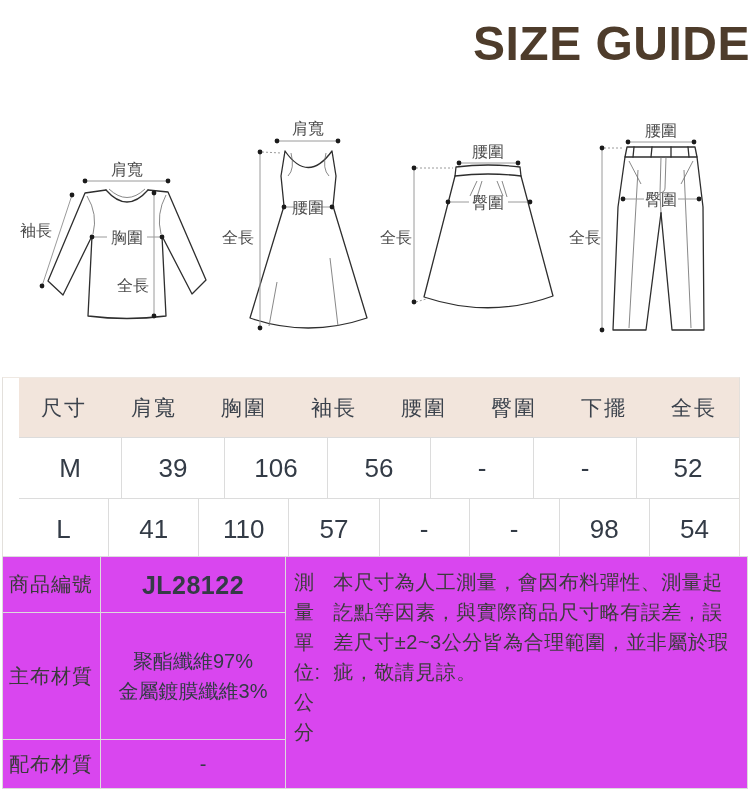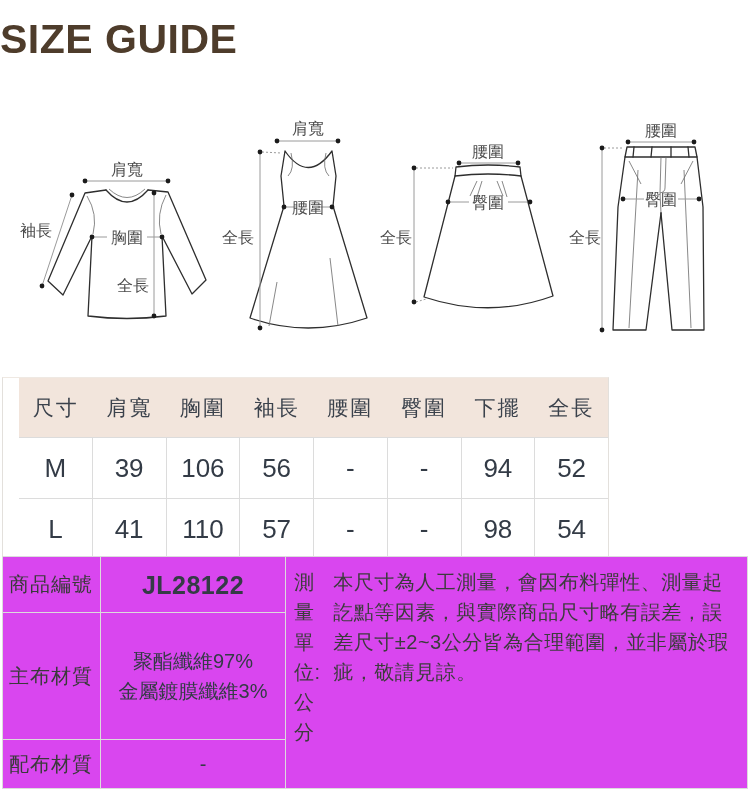--- a/index.html
+++ b/index.html
@@ -1,34 +1,34 @@
 <!DOCTYPE html>
 <html><head>
 <meta charset="utf-8">
 <style>
   html,body{margin:0;padding:0;background:#fff;}
   #screen{position:relative;width:750px;height:791px;background:#ffffff;
     font-family:"Liberation Sans",sans-serif;overflow:hidden;}
 
   
-  .title{position:absolute;top:16px;left:0;width:100%;text-align:left;
-    font-size:41px;font-weight:600;color:#4e3c2b;letter-spacing:.5px;}
+  .title{position:absolute;top:16px;left:0;width:100%;text-align:right;
+    font-size:48px;font-weight:600;color:#4e3c2b;letter-spacing:.5px;}
 
   
   .diagrams{position:absolute;top:88px;left:0;}
   .diagrams text{font-family:"Liberation Sans",sans-serif;}
   .dim-label{font-size:16px;fill:#4b4b4b;}
   .garment{fill:none;stroke:#2e2e2e;stroke-width:1.3;stroke-linejoin:round;stroke-linecap:round;}
   .garment-light{fill:none;stroke:#6a6a6a;stroke-width:.8;}
   .dim{stroke:#9a9a9a;stroke-width:1;fill:none;}
   .dim-dash{stroke:#9a9a9a;stroke-width:1;fill:none;stroke-dasharray:2 2;}
   .dot{fill:#1b1b1b;}
 
   
-  .size-table{position:absolute;left:2px;top:377px;width:607px;box-sizing:border-box;
+  .size-table{position:absolute;left:2px;top:377px;width:738px;box-sizing:border-box;
     border-left:1px solid #e3e0dc;border-right:1px solid #e3e0dc;border-top:1px solid #efe9e3;padding-left:16px;}
   .st-header{display:flex;height:59px;background:#f2e5dc;}
   .st-hcell{flex:1;display:flex;align-items:center;justify-content:center;
     font-size:21px;color:#3b424c;letter-spacing:2px;}
   .st-row{display:flex;height:60px;background:#fff;border-top:1px solid #dcdcdc;}
   .st-cell{flex:1;display:flex;align-items:center;justify-content:center;
     font-size:26px;font-weight:300;color:#333b46;border-left:1px solid #dcdcdc;}
   .st-cell:first-child{border-left:none;}
 
   
@@ -160,21 +160,20 @@
       <div class="st-hcell">下擺</div>
       <div class="st-hcell">全長</div>
     </div>
     <div class="st-row">
       <div class="st-cell">M</div>
       <div class="st-cell">39</div>
       <div class="st-cell">106</div>
       <div class="st-cell">56</div>
       <div class="st-cell">-</div>
       <div class="st-cell">-</div>
-      <div class="st-cell">94</div>
       <div class="st-cell">52</div>
     </div>
     <div class="st-row">
       <div class="st-cell">L</div>
       <div class="st-cell">41</div>
       <div class="st-cell">110</div>
       <div class="st-cell">57</div>
       <div class="st-cell">-</div>
       <div class="st-cell">-</div>
       <div class="st-cell">98</div>

